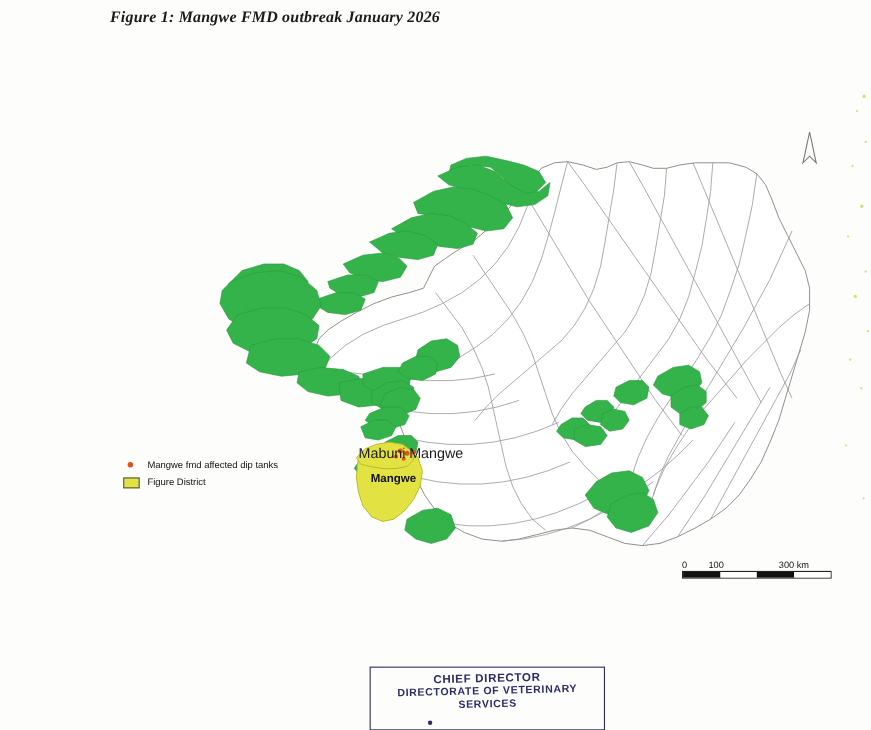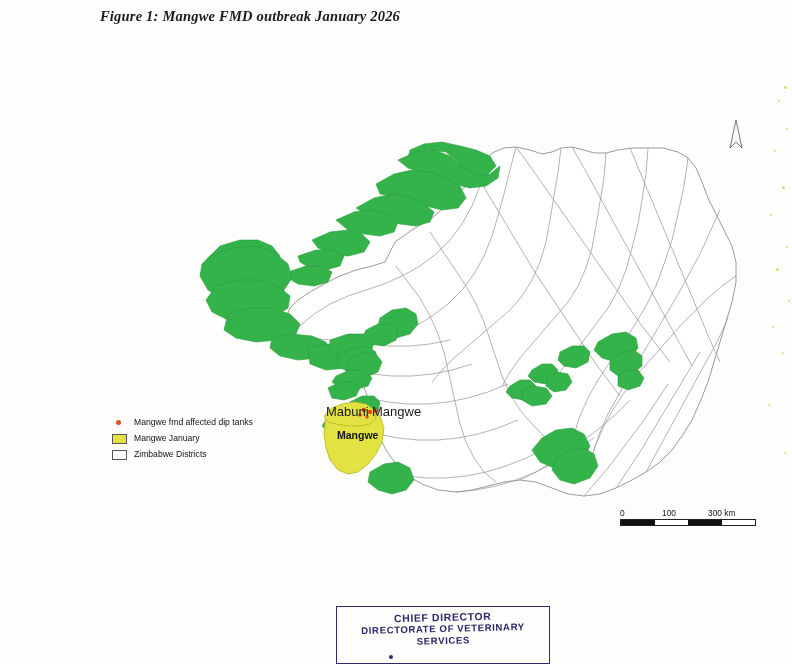--- a/index.html
+++ b/index.html
@@ -103,21 +103,21 @@
   #scalebar-labels {
     position: relative;
     height: 11px;
   }
   #scalebar-labels span {
     position: absolute;
     top: 0;
     white-space: nowrap;
   }
   #sb-0 { left: 0px; }
-  #sb-1 { left: 42px; }
+  #sb-1 { left: 24px; }
   #sb-2 { left: 88px; }
   #scalebar-bar {
     position: relative;
     height: 7px;
     width: 136px;
     border: 0.8px solid #222;
     box-sizing: border-box;
     display: flex;
   }
   .sb-seg { height: 100%; flex: 1 1 0; }
@@ -300,25 +300,21 @@
 
   <div id="label-mangwe">Mangwe</div>
 
   <div id="legend">
     <div class="legend-row">
       <span class="legend-swatch dot"></span>
       <span class="legend-label">Mangwe fmd affected dip tanks</span>
     </div>
     <div class="legend-row">
       <span class="legend-swatch" style="background:#e2e342;"></span>
-      <span class="legend-label">Mangwe January</span>
-    </div>
-    <div class="legend-row">
-      <span class="legend-swatch" style="background:#ffffff;"></span>
-      <span class="legend-label">Zimbabwe Districts</span>
+      <span class="legend-label">Figure District</span>
     </div>
   </div>
 
   <div id="scalebar">
     <div id="scalebar-labels">
       <span id="sb-0">0</span>
       <span id="sb-1">100</span>
       <span id="sb-2">300 km</span>
     </div>
     <div id="scalebar-bar">

